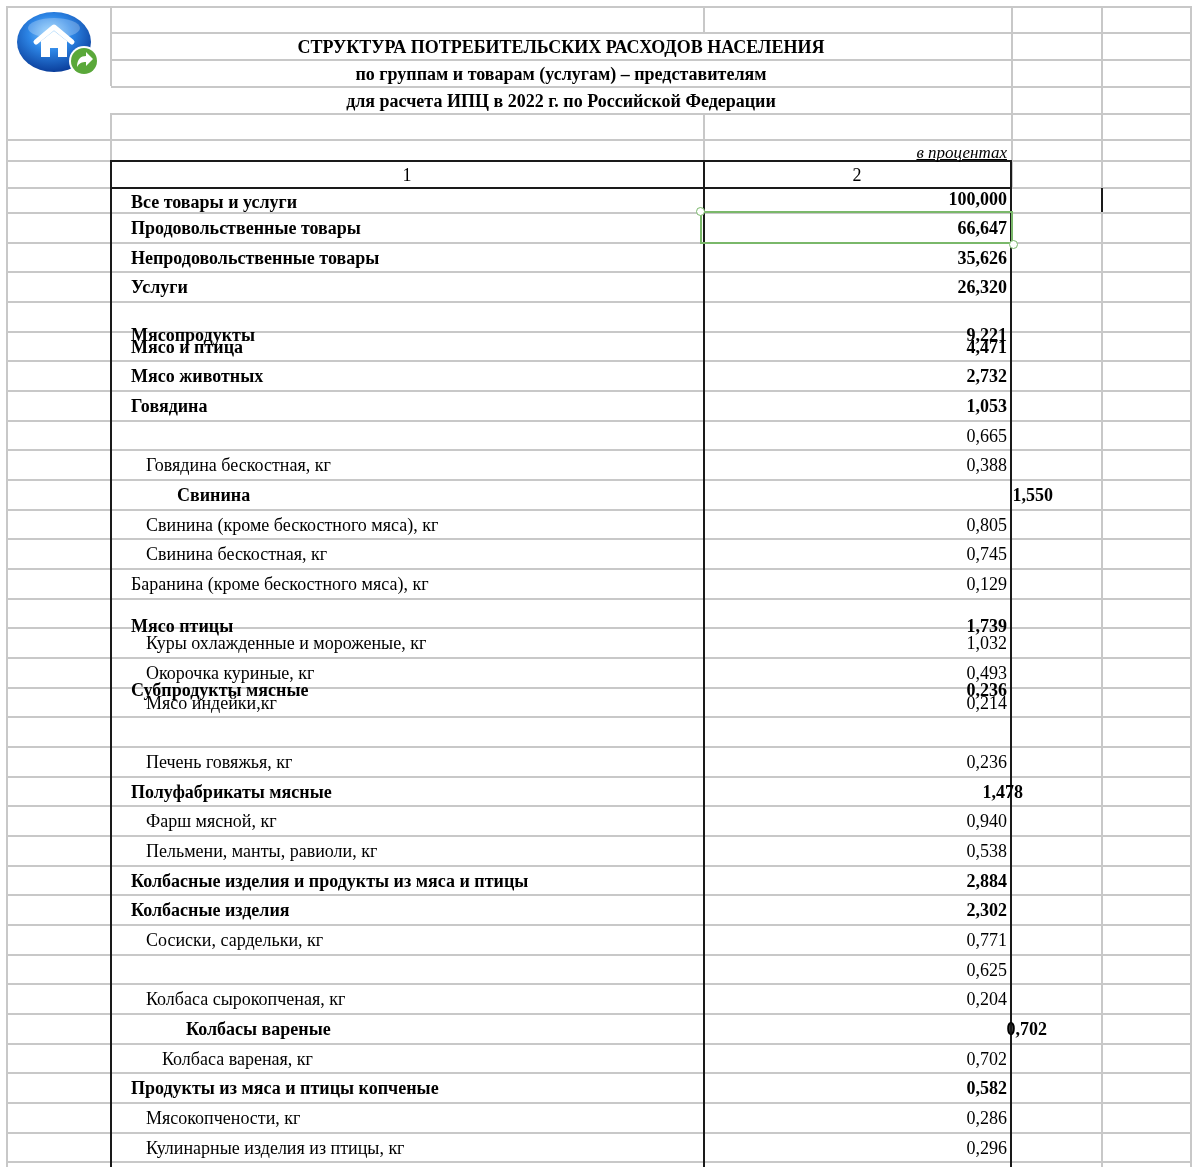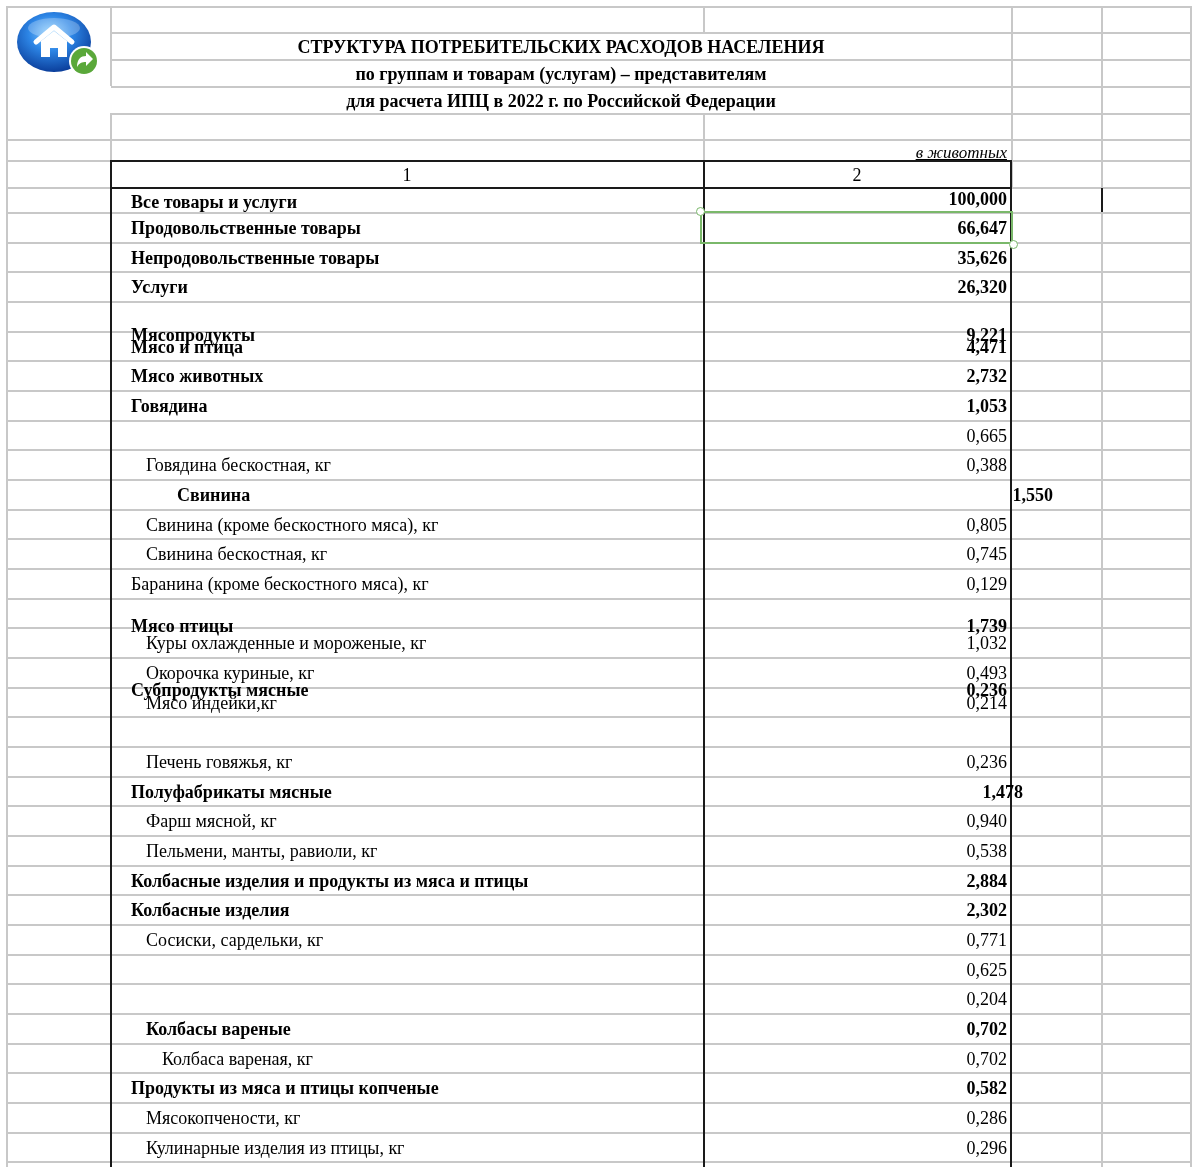--- a/index.html
+++ b/index.html
@@ -113,21 +113,21 @@
     <div class="bl-v" style="left:110px;top:160px;height:1007px;"></div>
     <div class="bl-v" style="left:703px;top:160px;height:1007px;"></div>
     <div class="bl-v" style="left:1010px;top:160px;height:1007px;"></div>
     <div class="bl-v" style="left:1101px;top:188px;height:24px;"></div>
   </div>
 
   <div class="title" style="top:34px;">СТРУКТУРА ПОТРЕБИТЕЛЬСКИХ РАСХОДОВ НАСЕЛЕНИЯ</div>
   <div class="title" style="top:61px;">по группам и товарам (услугам) – представителям</div>
   <div class="title" style="top:88px;">для расчета ИПЦ в 2022 г. по Российской Федерации</div>
 
-  <div class="unit">в животных</div>
+  <div class="unit">в процентах</div>
 
   <div class="colhdr" style="left:111px;width:592px;">1</div>
   <div class="colhdr" style="left:703px;width:308px;">2</div>
 
   <div>
     <div class="row b" style="top:186px;height:26px;">
         <span class="lbl" style="line-height:32px;">Все товары и услуги</span>
         <span class="val" style="line-height:26px;">100,000</span>
       </div>
     <div class="row b" style="top:213px;">
@@ -226,23 +226,24 @@
         <span class="val">2,302</span>
       </div>
     <div class="row i1" style="top:925px;">
         <span class="lbl">Сосиски, сардельки, кг</span>
         <span class="val">0,771</span>
       </div>
     <div class="row i1" style="top:955px;">
         <span class="val">0,625</span>
       </div>
     <div class="row i1" style="top:984px;">
+        <span class="lbl">Колбаса сырокопченая, кг</span>
         <span class="val">0,204</span>
       </div>
-    <div class="row b i1" style="top:1014px;">
+    <div class="row b i1" style="top:1014px;margin-left:40px;">
         <span class="lbl">Колбасы вареные</span>
         <span class="val">0,702</span>
       </div>
     <div class="row i2" style="top:1044px;">
         <span class="lbl">Колбаса вареная, кг</span>
         <span class="val">0,702</span>
       </div>
     <div class="row b" style="top:1073px;">
         <span class="lbl">Продукты из мяса и птицы копченые</span>
         <span class="val">0,582</span>

